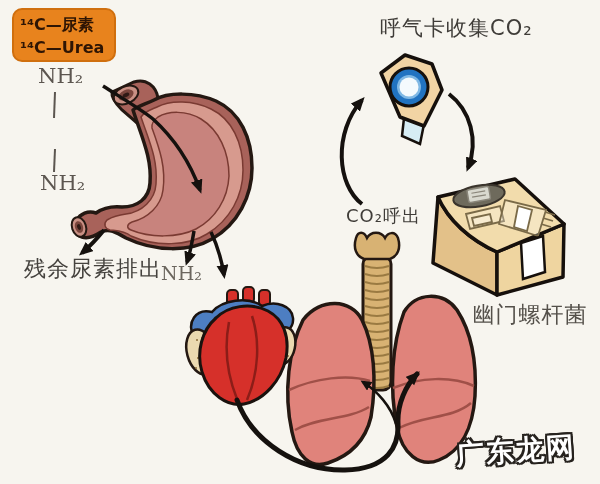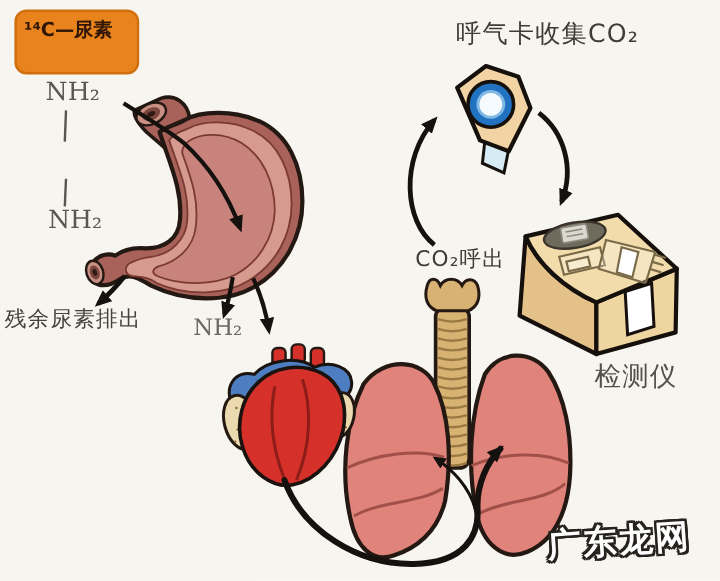--- a/index.html
+++ b/index.html
@@ -14,21 +14,21 @@
   #legend-card{
     position:absolute;left:12px;top:8px;width:104px;height:54px;
     background:#e8831d;border:2px solid #d06f0e;border-radius:10px;
     box-sizing:border-box;padding:3px 6px;
     color:#2e1504;font-weight:bold;font-size:16px;line-height:23px;
   }
   .formula{font-family:"DejaVu Serif","Liberation Serif",serif;color:#5c5650;}
   #formula-nh2-top{left:38px;top:64px;font-size:21px;}
   #formula-carbonyl{left:24px;top:119px;font-size:21px;}
   #formula-nh2-bottom{left:40px;top:171px;font-size:21px;}
-  #residual-urea-label{left:4px;top:254px;font-size:18px;color:#45423e;}
+  #residual-urea-label{left:24px;top:254px;font-size:22px;color:#45423e;}
   #ammonia-label{left:161px;top:262px;font-size:19px;color:#6b665e;
     font-family:"DejaVu Serif","Liberation Serif",serif;}
   #co2-exhaled-label{left:346px;top:204px;font-size:18px;}
   #breath-card-label{left:344px;top:14px;font-size:21px;padding-left:36px;}
   #detector-label{left:468px;top:299px;width:124px;text-align:center;
     font-size:22px;line-height:31px;color:#54504a;}
   #watermark{
     left:456px;top:432px;font-size:28px;font-weight:bold;color:#ffffff;
     transform:rotate(-4deg);letter-spacing:2px;
     text-shadow:-2px -2px 0 #26221e,2px -2px 0 #26221e,-2px 2px 0 #26221e,
@@ -178,31 +178,32 @@
         <path d="M505,200 L546,210 L538,236 L499,224 Z"></path>
         <path d="M518,206 L532,210 L527,231 L514,227 Z" fill="#ffffff"></path>
       </g>
       <path d="M545,212 l10,3 M543,218 l10,3 M541,224 l10,3" stroke="#7a6a48" stroke-width="1.8"></path>
       <path d="M521,243 L543,236 L545,272 L523,279 Z" fill="#ffffff" stroke="#16100c" stroke-width="2.5"></path>
     </g>
   </svg>
 
   <div id="legend-card">
     <div>¹⁴C—尿素</div>
+    <div>¹⁴C—Urea</div>
   </div>
 
   <div class="lbl formula" id="formula-nh2-top">NH₂</div>
   <div class="lbl formula" id="formula-nh2-bottom">NH₂</div>
 
   <div class="lbl cjk" id="residual-urea-label">残余尿素排出</div>
 
   <div class="lbl" id="ammonia-label">NH₂</div>
 
   <div class="lbl cjk" id="co2-exhaled-label">CO₂呼出</div>
 
   <div class="lbl cjk" id="breath-card-label">呼气卡收集CO₂</div>
 
   <div class="lbl cjk" id="detector-label">
-    <div>检测仪</div>
+    <div>幽门螺杆菌</div>
   </div>
 
   <div class="lbl" id="watermark">广东龙网</div>
 </div>
 
 </body></html>

